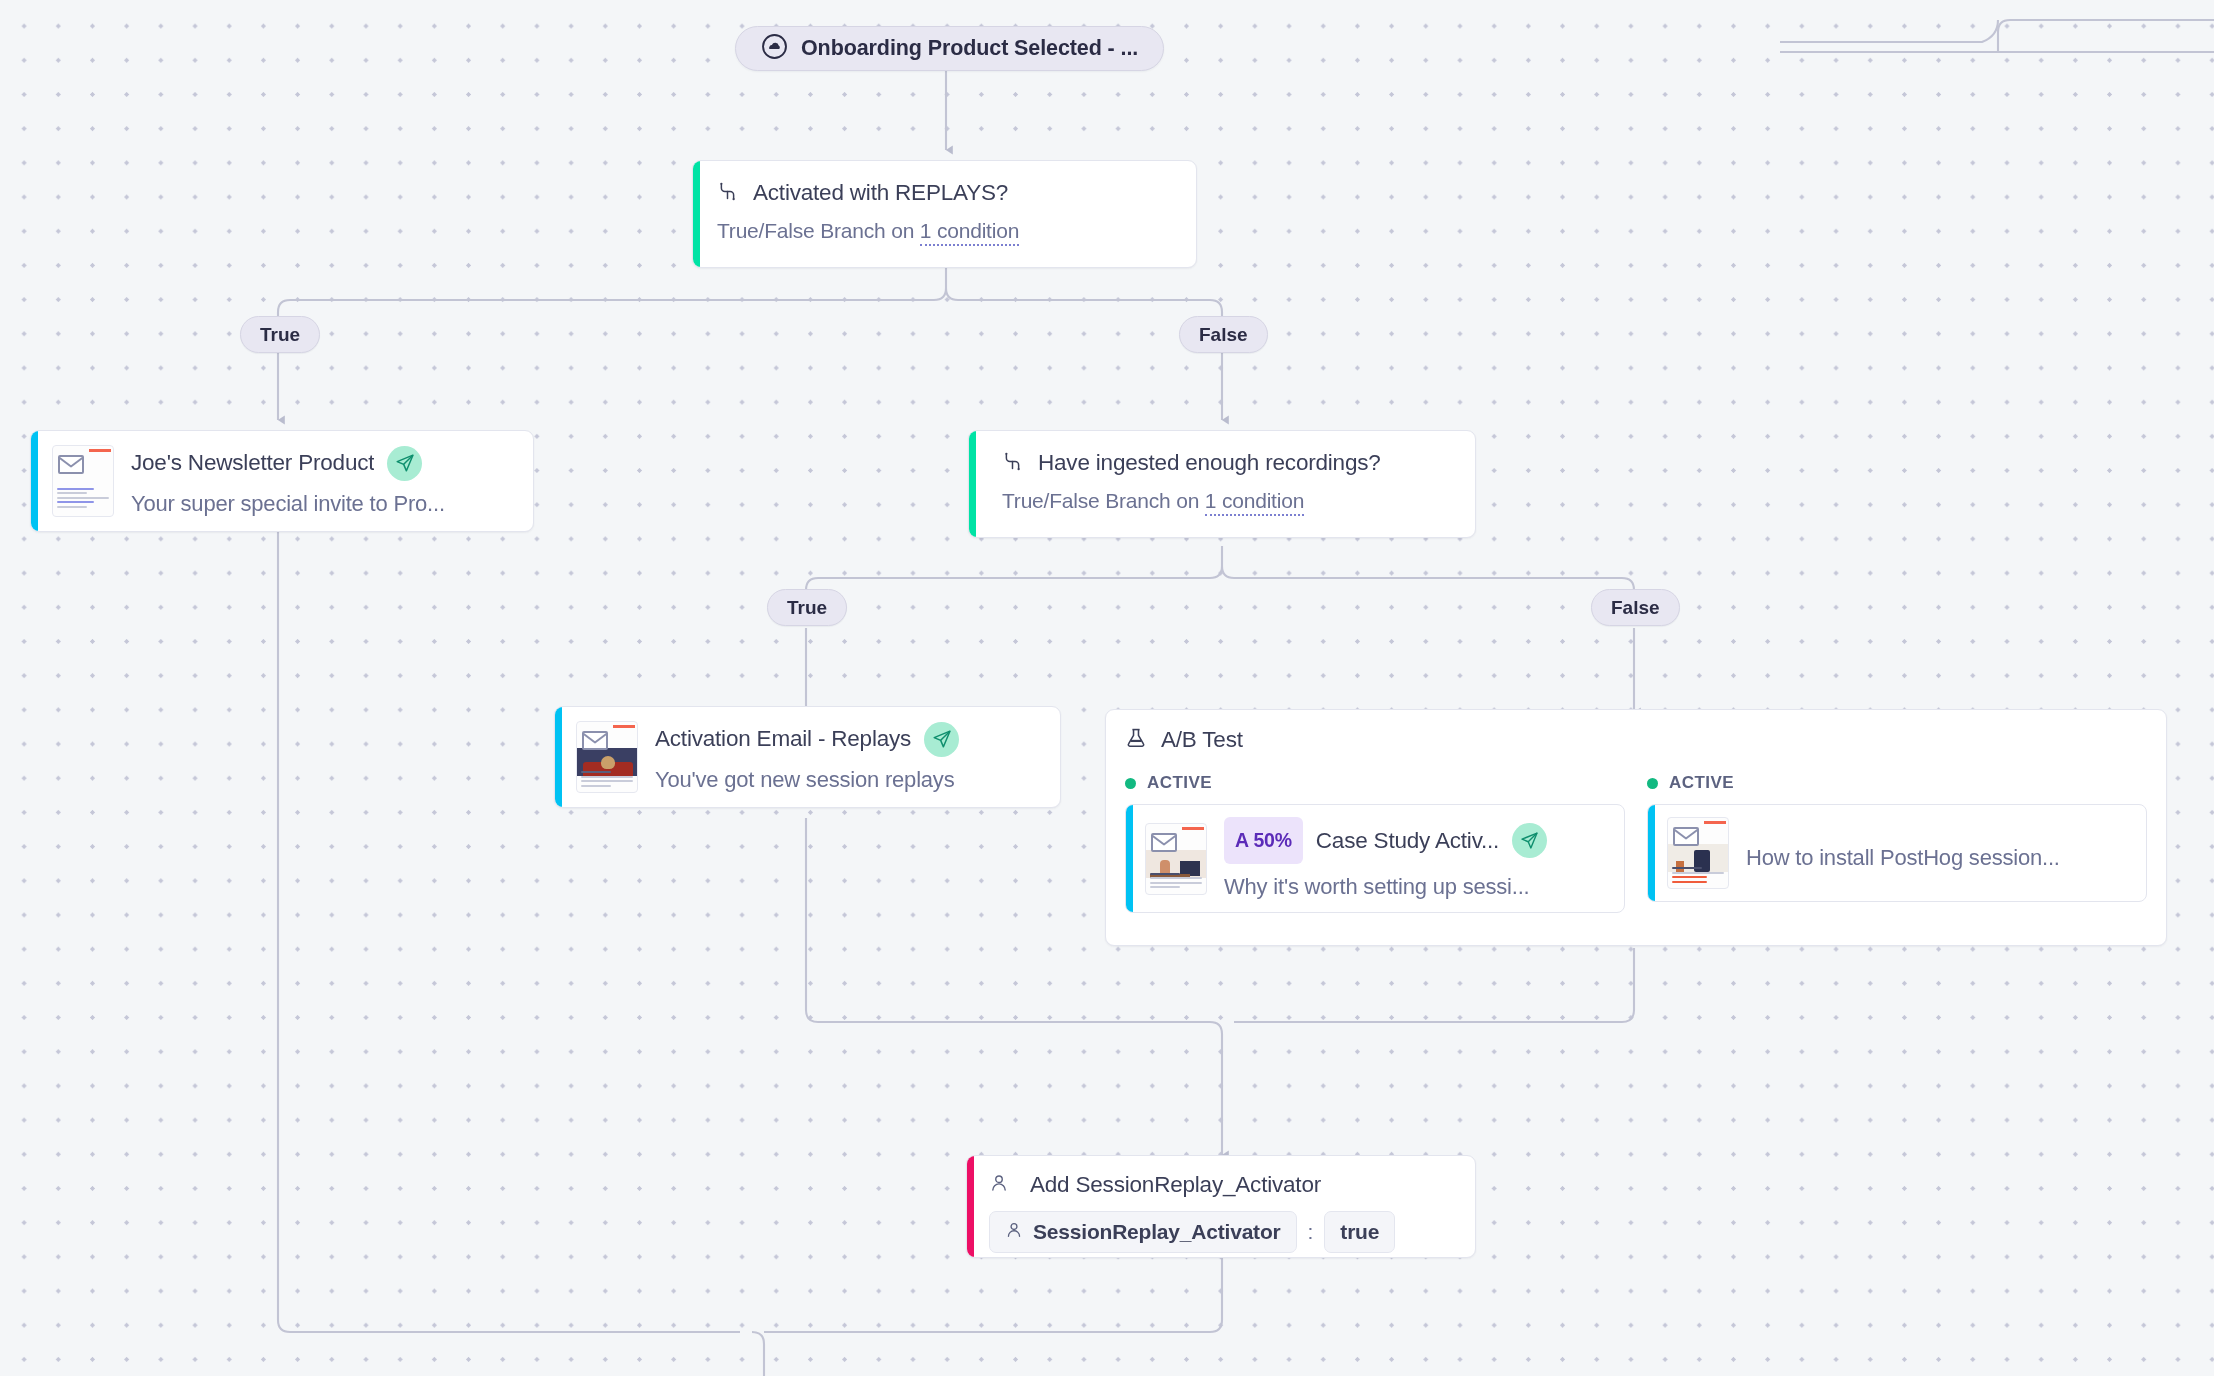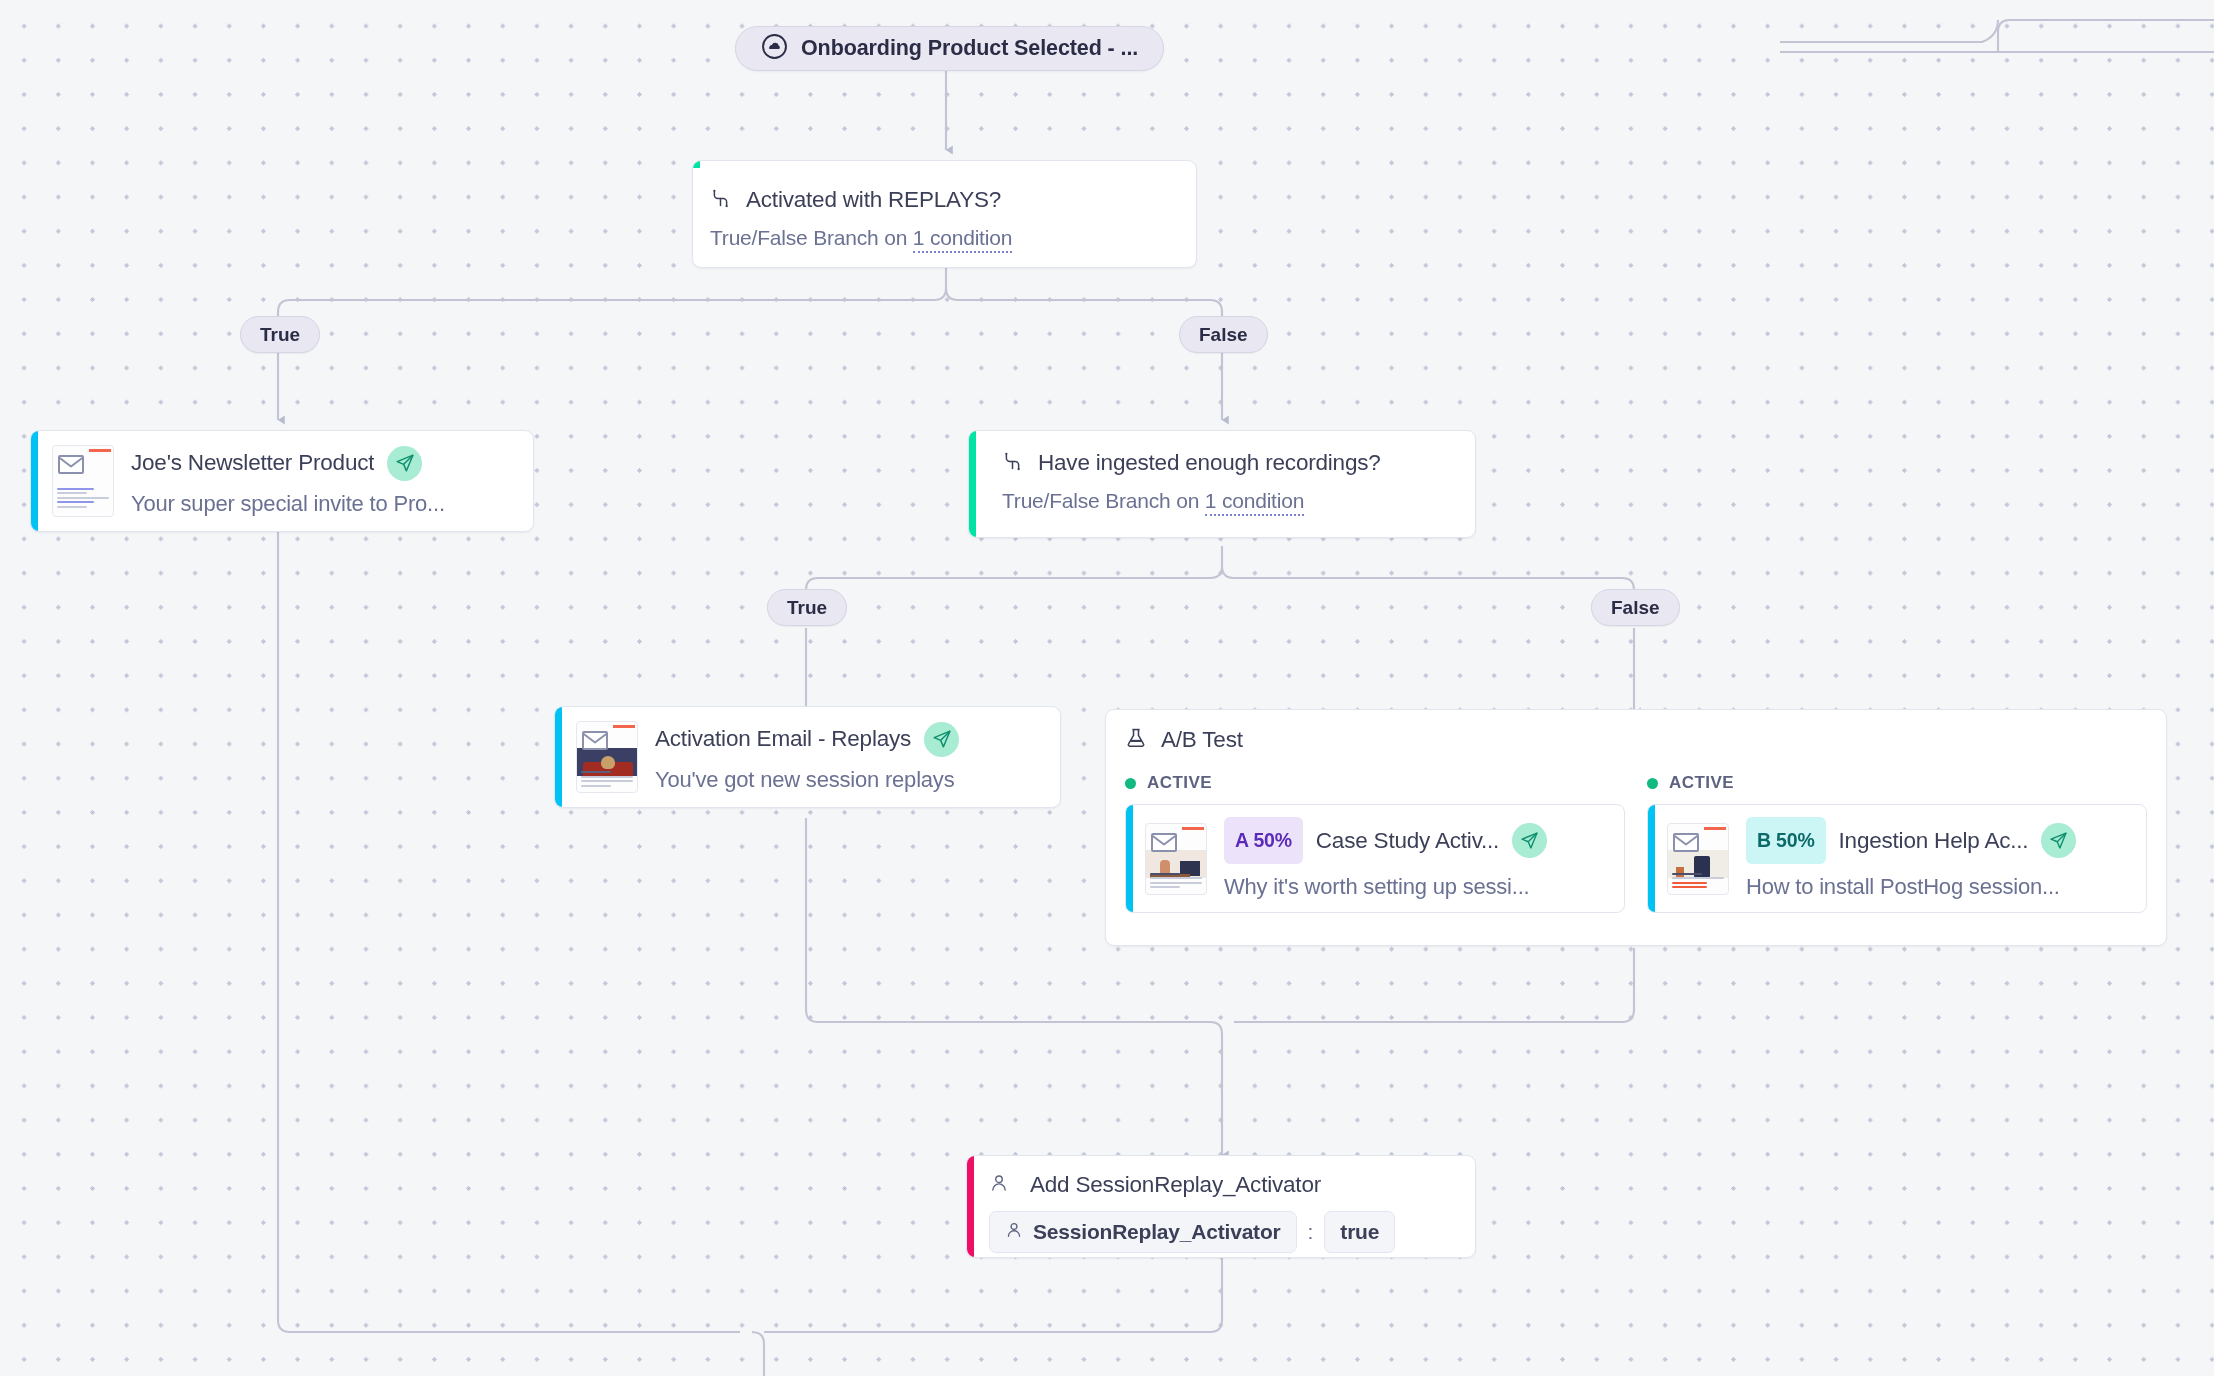--- a/index.html
+++ b/index.html
@@ -214,21 +214,21 @@
   <div class="trigger" style="left:735px; top:26px;">
     <span class="ico">
       <svg width="27" height="27" viewBox="0 0 24 24" fill="none">
         <circle cx="12" cy="12" r="10.2" stroke="#2b2c45" stroke-width="1.7"></circle>
         <path d="M7.4,14.3 a2.6,2.6 0 0,1 2.3,-3.6 a3.1,3.1 0 0,1 6.0,.5 a2.2,2.2 0 0,1 .5,3.1 z" fill="#2b2c45"></path>
       </svg>
     </span>
     <span class="trigger-label">Onboarding Product Selected - ...</span>
   </div>
 
-  <div class="node" style="left:692px; top:160px; width:505px; height:108px;flex-direction:column;">
+  <div class="node" style="left:692px; top:160px; width:505px; height:108px;">
     <div class="accent green"></div>
     <div class="nbody cond-inner">
       <div class="cond-title">
         <span class="ico">
           <svg width="21" height="21" viewBox="0 0 24 24" fill="none" stroke="#3b3f58" stroke-width="1.7" stroke-linecap="round">
             <path d="M5,4 V8 a4,4 0 0,0 4,4 h6 a4,4 0 0,1 4,4 V20"></path>
             <path d="M12,12 V20"></path>
             <circle cx="5" cy="3.2" r="1.3" fill="#3b3f58" stroke="none"></circle>
             <circle cx="19" cy="20.8" r="1.3" fill="#3b3f58" stroke="none"></circle>
           </svg>
@@ -398,30 +398,20 @@
                 <div style="position:absolute;left:8px;bottom:0;width:8px;height:11px;background:#c6703f;"></div>
               </div>
               <div class="lines">
                 <i class="short" style="background:#4a4f6d;"></i>
                   <i></i>
                   <i class="link"></i>
                   <i class="short link"></i>
               </div>
             </div>
             <div class="email-text">
-              <div class="email-row1">
-                <span class="vbadge b">B 50%</span>
-                <span class="email-title">Ingestion Help Ac...</span>
-                <span class="send-badge">
-                  <svg width="19" height="19" viewBox="0 0 24 24" fill="none" stroke="#0f8f6e" stroke-width="1.8" stroke-linejoin="round">
-                    <path d="M21.5,2.6 L2.6,10.3 L10.4,13.6 L13.7,21.4 Z"></path>
-                    <path d="M10.4,13.6 L21.5,2.6"></path>
-                  </svg>
-                </span>
-              </div>
               <div class="email-sub">How to install PostHog session...</div>
             </div>
           </div>
         </div>
       </div>
     </div>
   </div>
 
   <div class="node" style="left:966px; top:1155px; width:510px; height:103px;">
     <div class="accent pink"></div>

